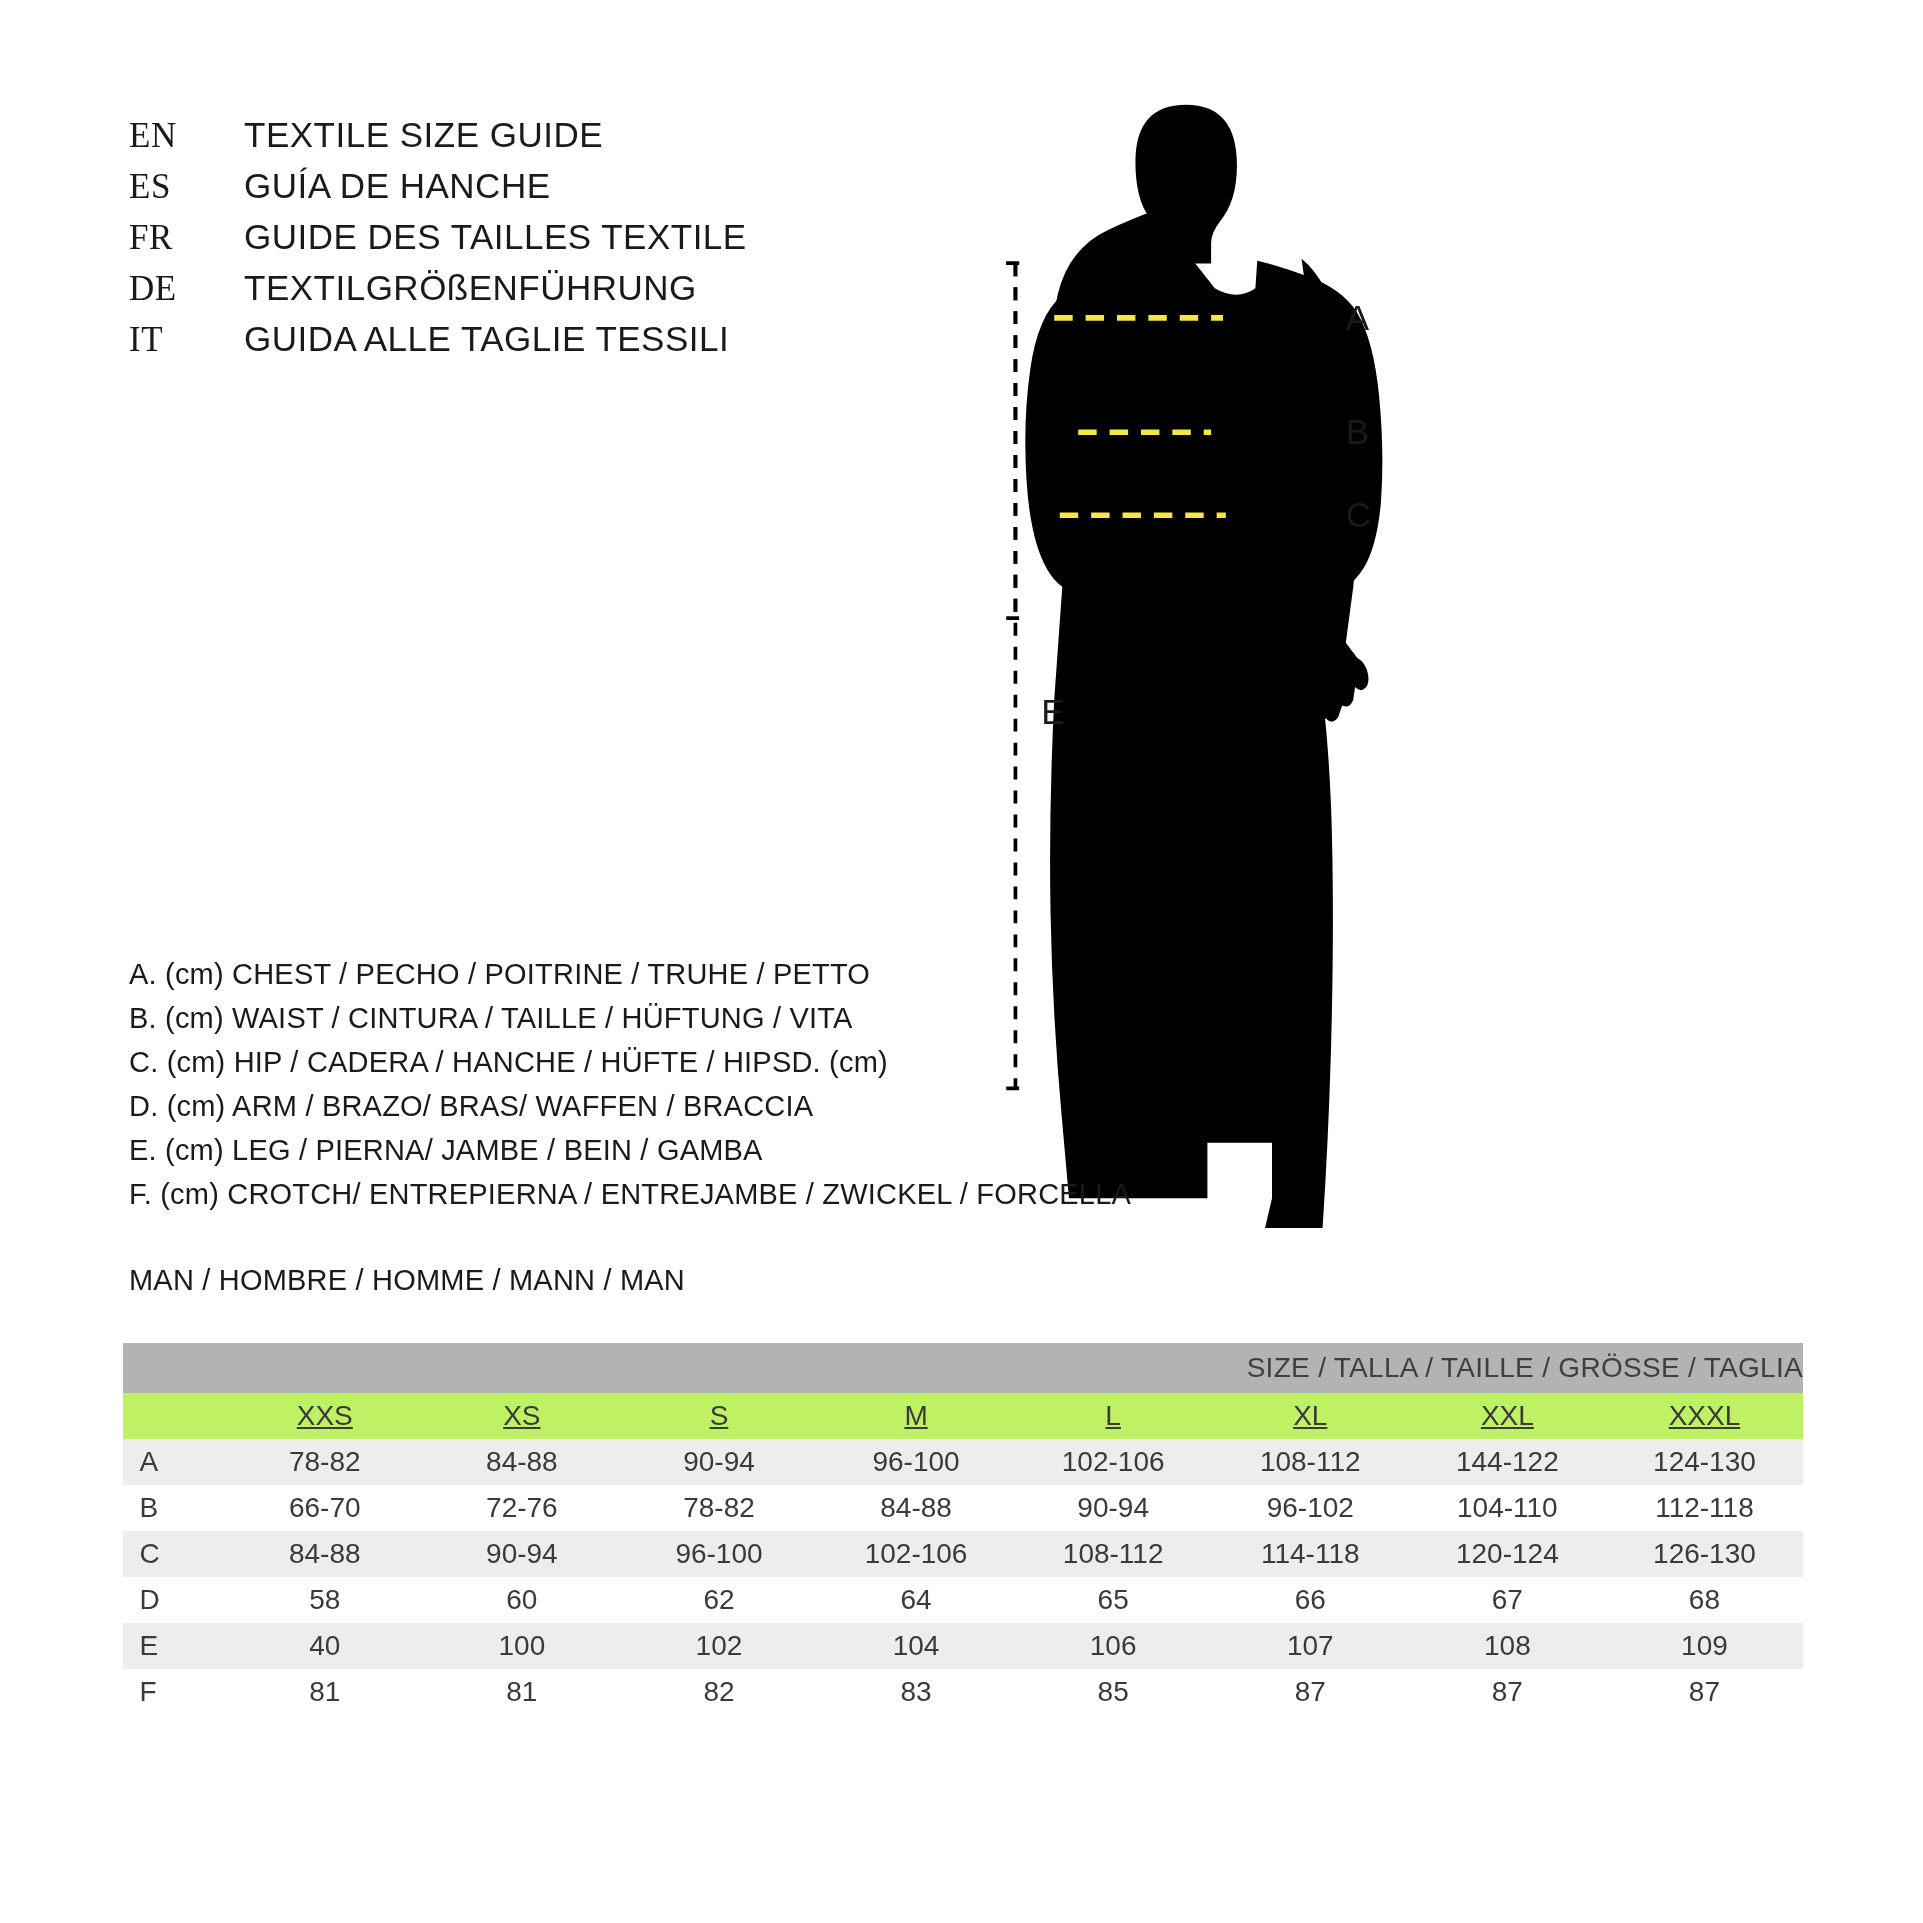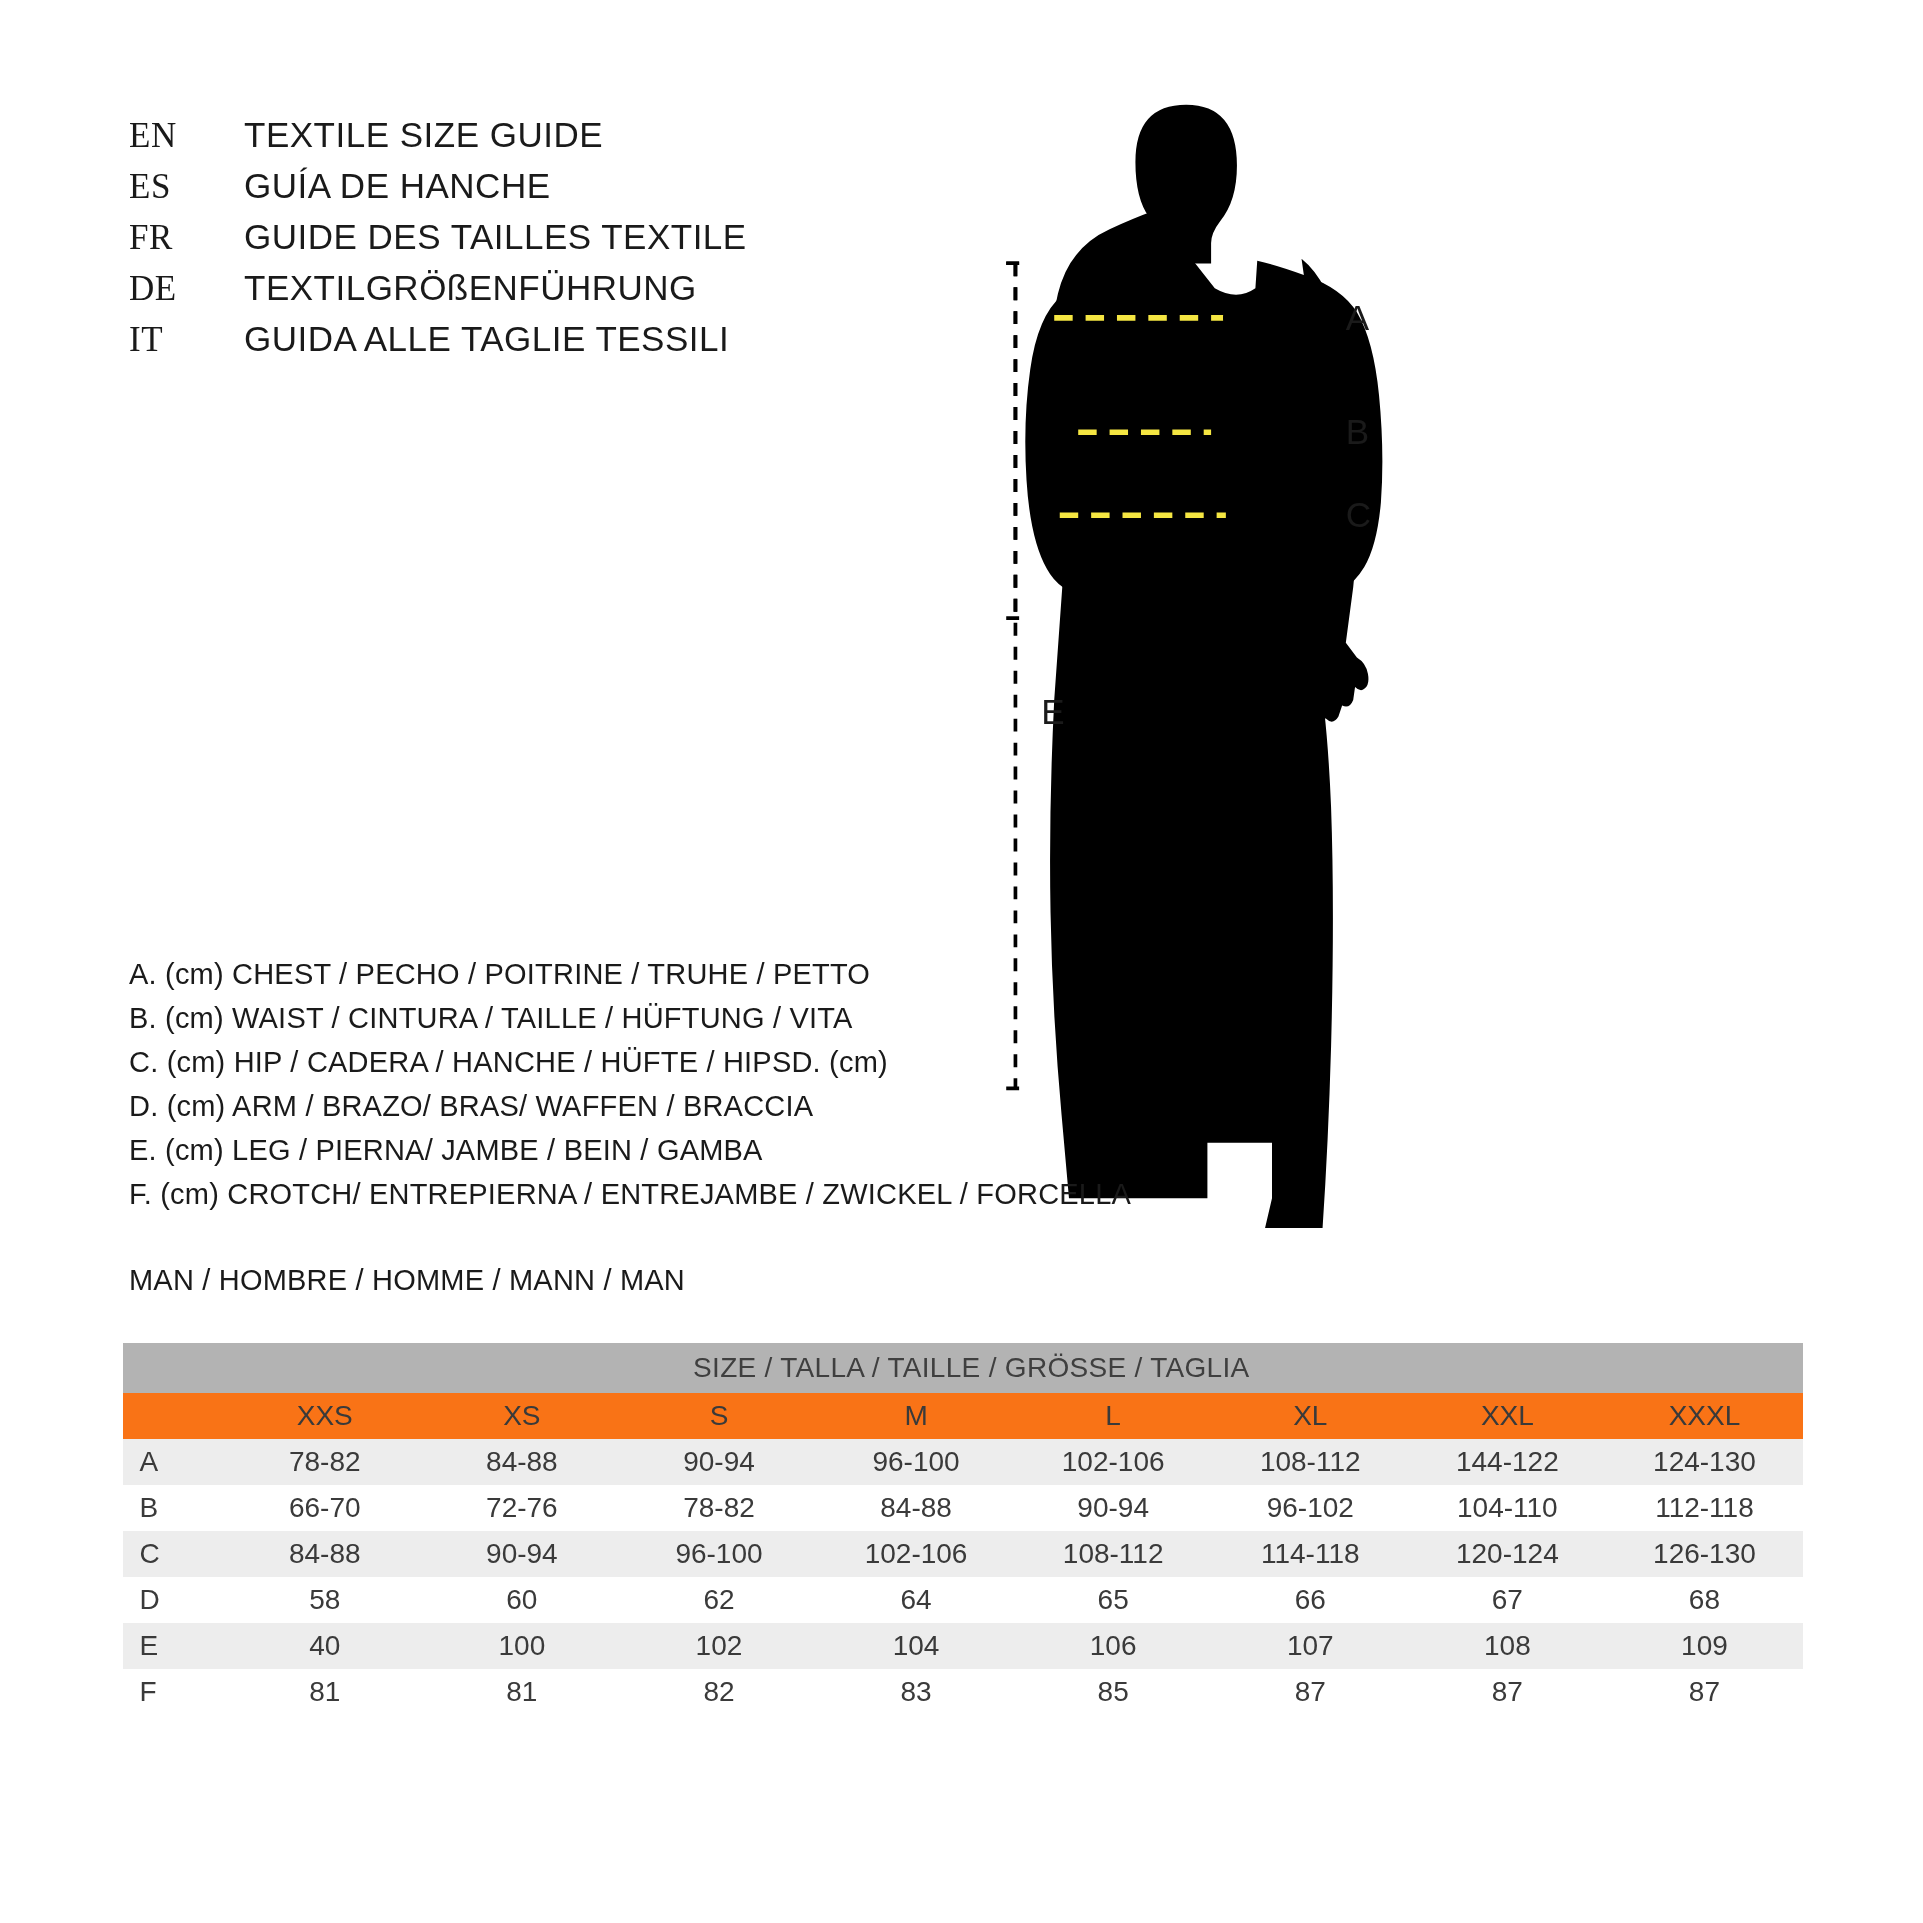--- a/index.html
+++ b/index.html
@@ -85,35 +85,35 @@
   }
   #size-table td, #size-table th {
     padding: 0;
     font-weight: normal;
     text-align: center;
     height: 46px;
     color: #3a3a3a;
   }
   #size-table .hdr-bar td {
     background: #b3b3b3;
-    text-align: center;
+    text-align: right;
     padding-left: 16.6px;
     font-size: 28px;
     height: 50px;
     color: #3f3f3f;
     letter-spacing: 0.3px;
   }
   #size-table .col-label {
     width: 88px;
     text-align: left;
     padding-left: 16.6px;
   }
   #size-table tbody tr.shade td { background: #ededed; }
   #size-table tbody tr.plain td { background: #ffffff; }
-  #size-table tr.size-hdr td { background: #f97316; }
+  #size-table tr.size-hdr td { background: #bef264; text-decoration: underline; }
   #size-table td.sz { width: 168px; }
 </style>
 </head>
 <body>
 
 <div id="title-block">
   <div class="title-row">
     <span class="title-lang">EN</span>
     <span class="title-text">TEXTILE SIZE GUIDE</span>
   </div>

